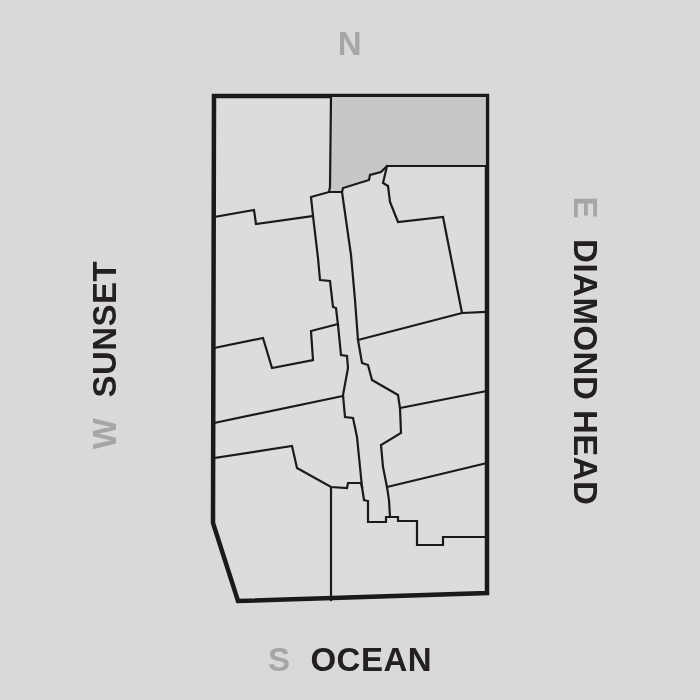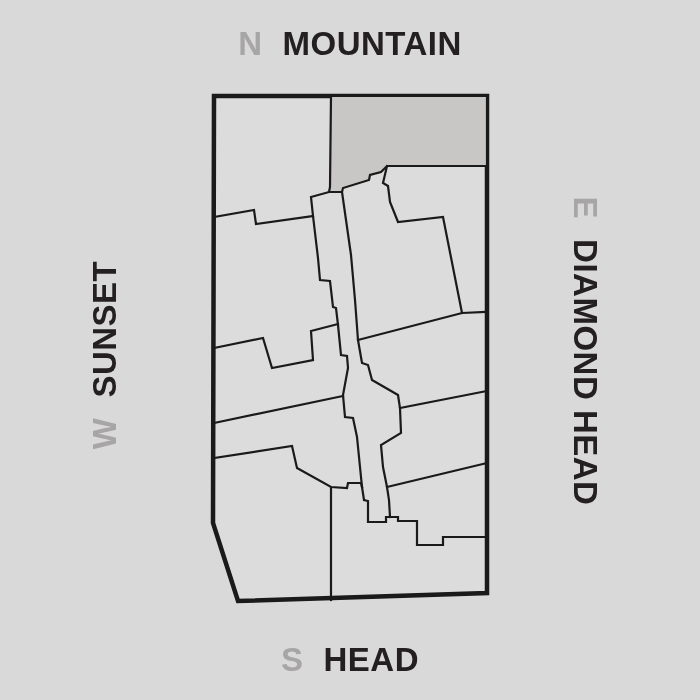--- a/index.html
+++ b/index.html
@@ -41,36 +41,35 @@
   .highlight{fill:var(--hl);stroke:var(--line-c);stroke-width:2.2;stroke-linejoin:miter;}
   .boundary{fill:none;stroke:var(--line-c);stroke-width:2.2;stroke-linejoin:miter;stroke-linecap:square;}
 </style>
 </head>
 <body>
 
 <div class="stage">
 
   <div class="dir-label label-north">
     <span class="dir-letter">N</span>
-    <span class="dir-name">MOUNTAIN</span>
   </div>
 
   <div class="dir-label label-west">
     <span class="dir-letter">W</span>
     <span class="dir-name">SUNSET</span>
   </div>
 
   <div class="dir-label label-east">
     <span class="dir-letter">E</span>
     <span class="dir-name">DIAMOND HEAD</span>
   </div>
 
   <div class="dir-label label-south">
     <span class="dir-letter">S</span>
-    <span class="dir-name">HEAD</span>
+    <span class="dir-name">OCEAN</span>
   </div>
 
   <svg class="map" width="700" height="700" viewBox="0 0 700 700" aria-hidden="true">
     <path class="outline" d="M214,96 L487,96 L487,593 L238,601 L213,523 Z"></path>
     <path class="highlight" d="M331,96 L487,96 L487,166 L387,166 L381,172 L370,175 L369,180 L343,188 L342,192 L329,192 L330,187 Z"></path>
     <g>
         <path d="M329,192 L311,197 L313,216 L318,258 L320,280 L330,281 L333,307 L336,308 L338,325 L341,355 L347,356 L348,368 L343,395 L345,417 L353,418 L357,437 L360,467 L362,487" class="boundary"></path>
         <path d="M342,192 L346,220 L351,255 L355,300 L358,340 L362,363 L368,365 L372,380 L398,395 L400,408 L401,433 L381,445 L383,467 L387,487 L389,500 L390,517" class="boundary"></path>
         <path d="M214,217 L254,210 L256,224 L313,216" class="boundary"></path>
         <path d="M214,348 L263,338 L272,368 L313,360 L311,331 L338,324" class="boundary"></path>

